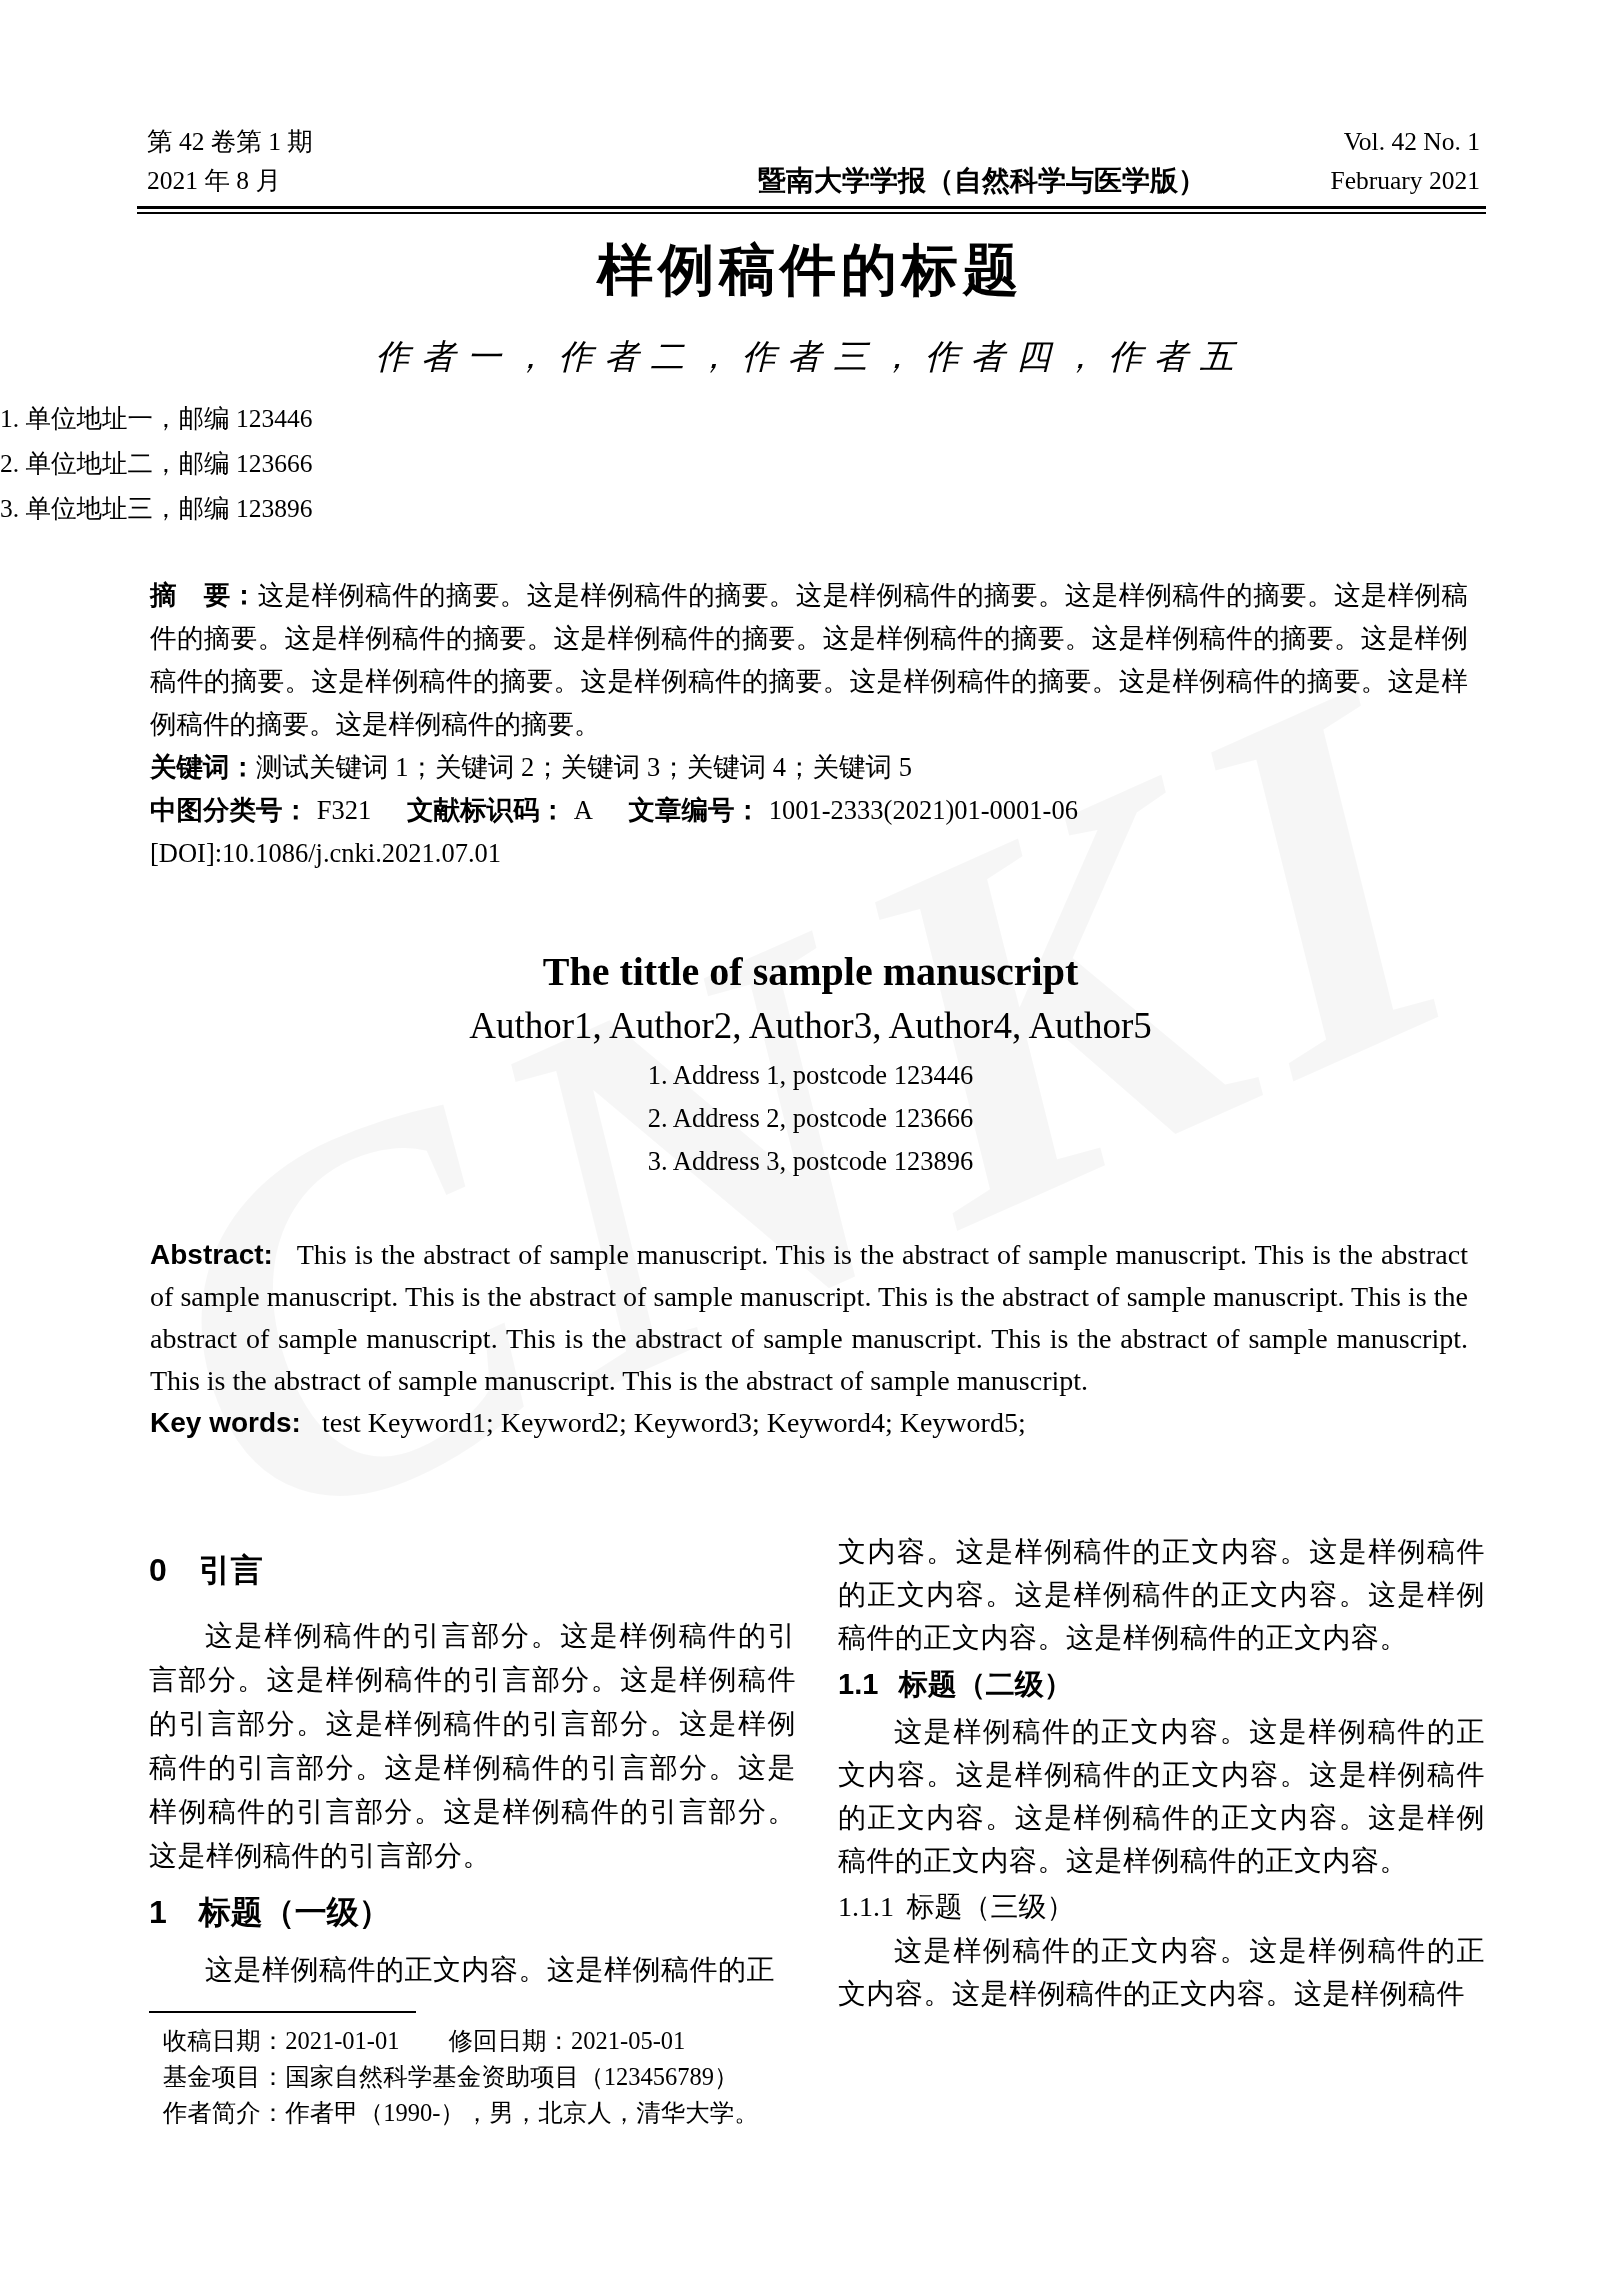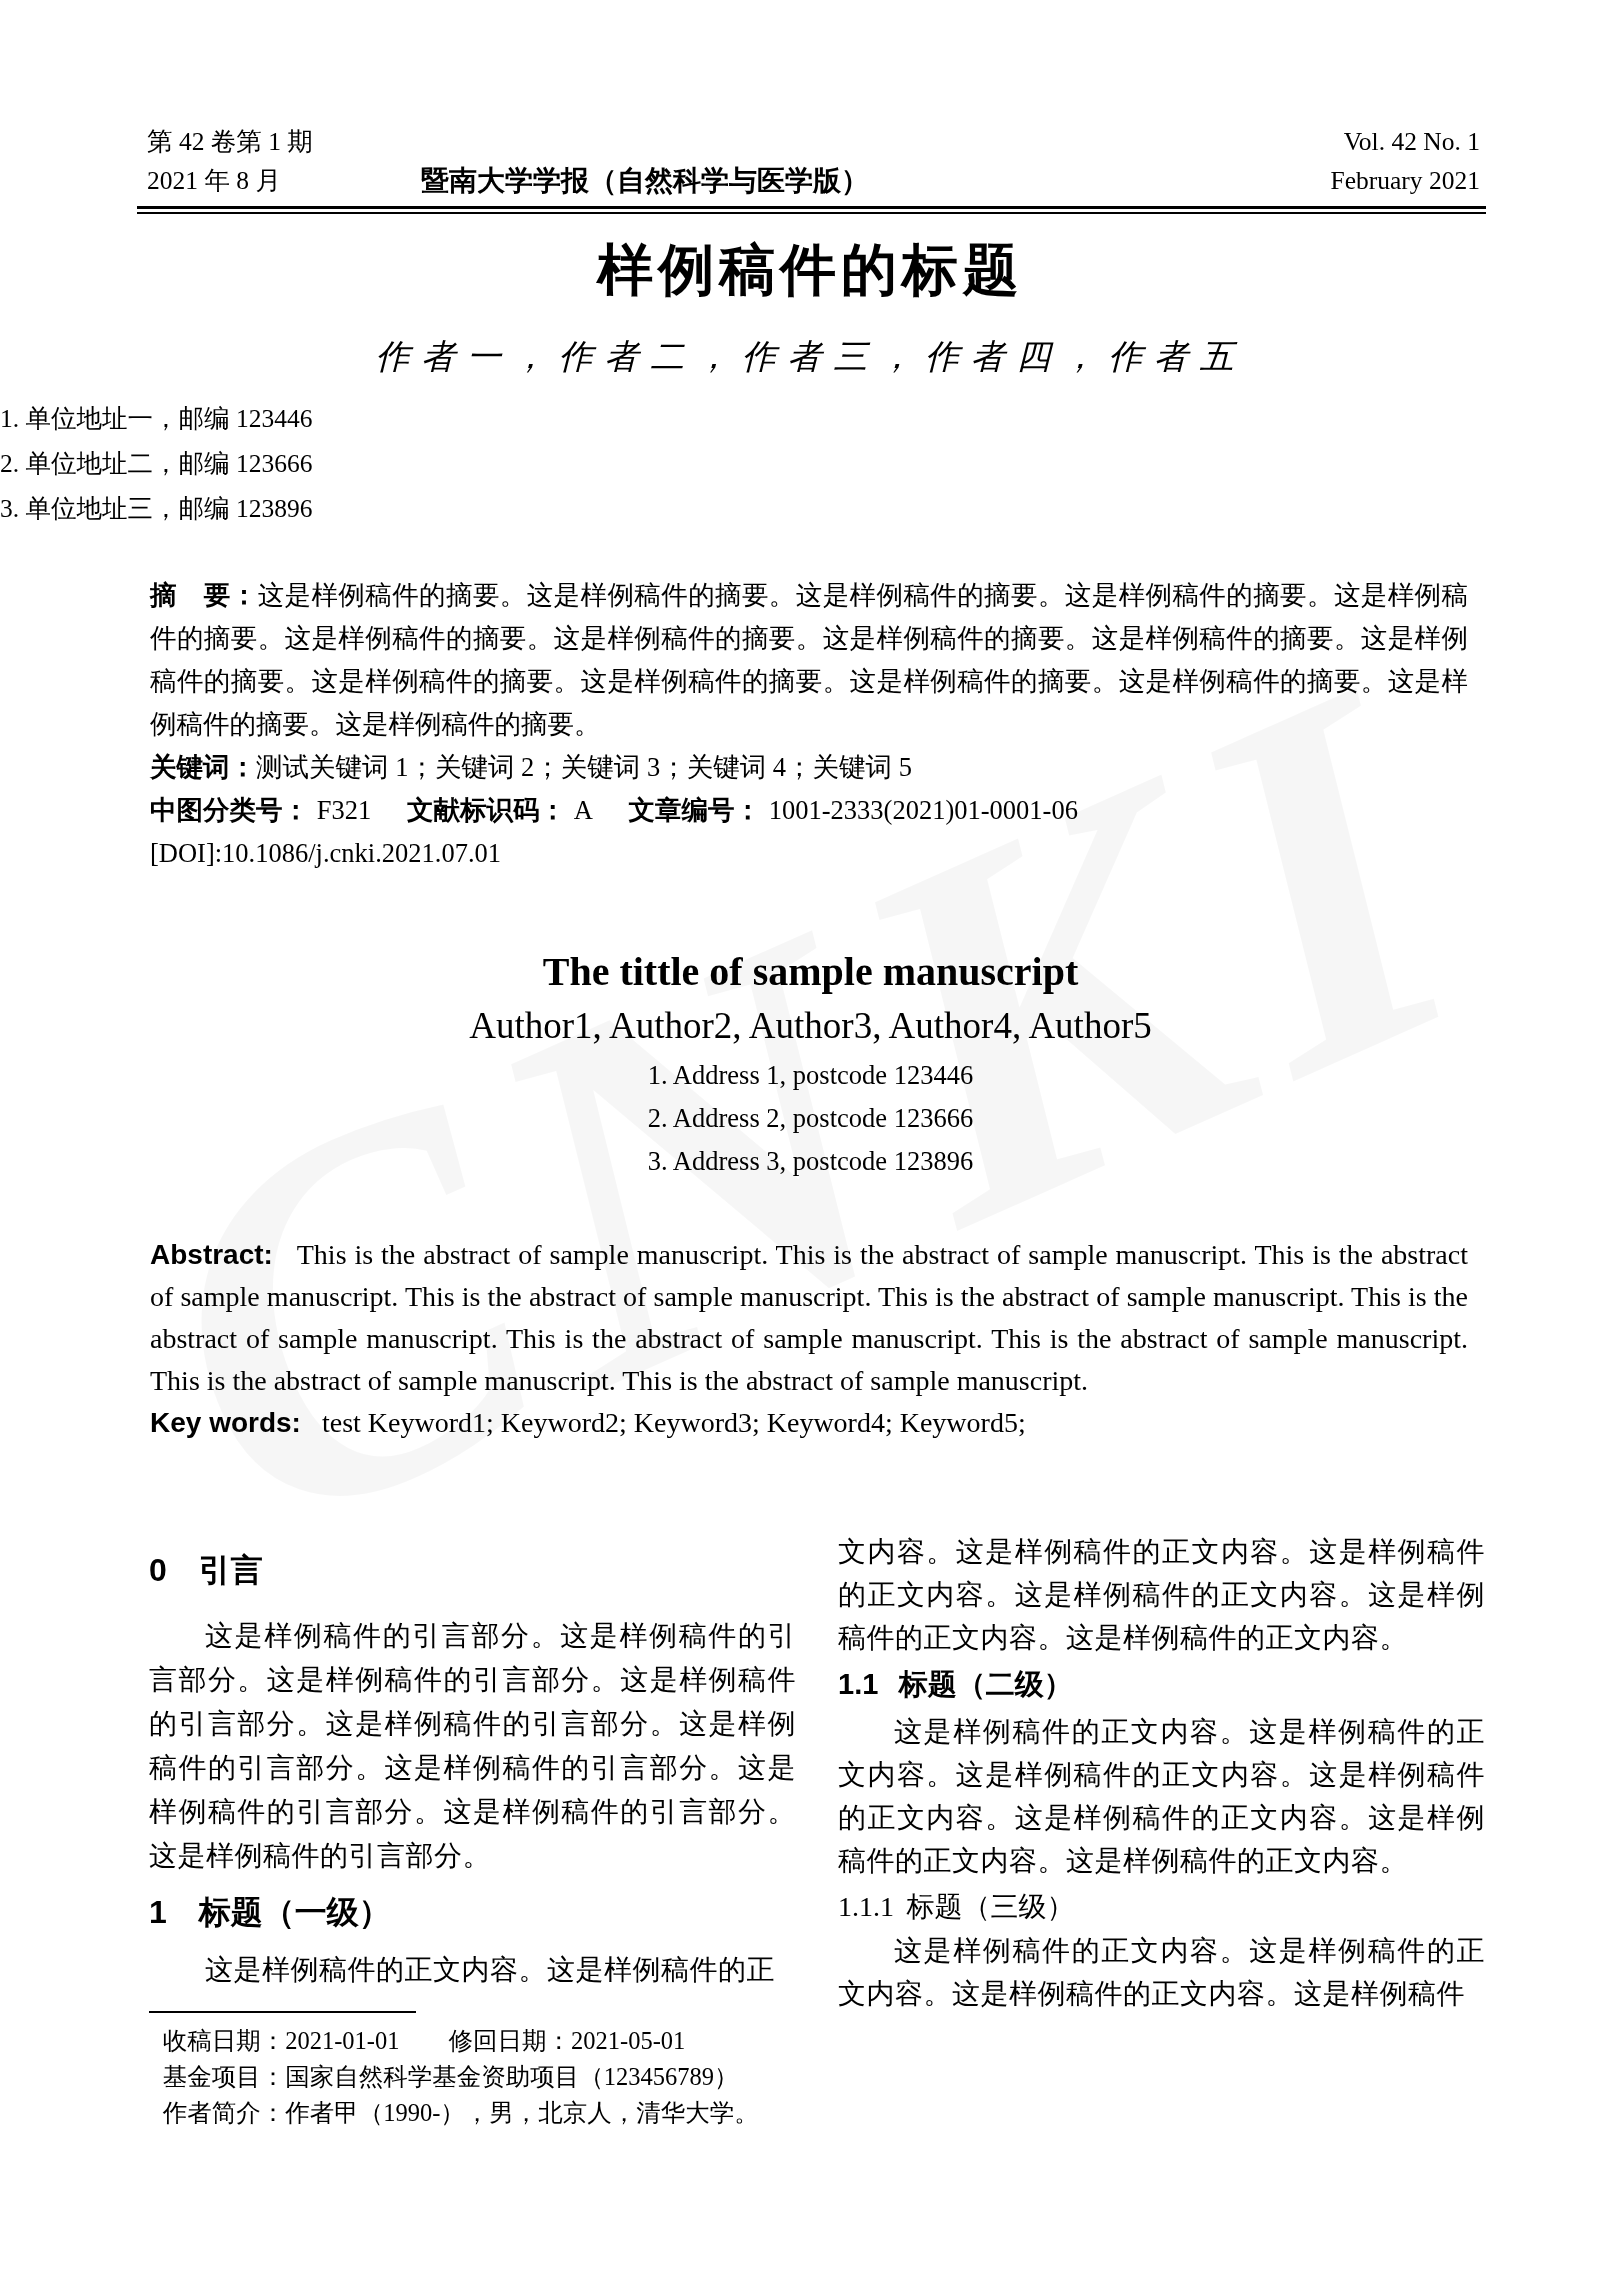--- a/index.html
+++ b/index.html
@@ -25,21 +25,21 @@
     pointer-events:none;user-select:none;
   }
 
   
   .hdr{
     position:absolute;left:147px;top:122px;width:1333px;
     display:flex;justify-content:space-between;align-items:flex-end;
   }
   .hdr-cell{line-height:39px;font-size:25.5px;}
   .hdr-left{text-align:left;width:274px;}
-  .hdr-center{text-align:left;flex:1;}
+  .hdr-center{text-align:right;flex:1;}
   .hdr-right{text-align:right;width:274px;}
   .hdr-center .l1{font-size:28px;font-weight:bold;}
   .hdr-center .l2{font-size:24.5px;}
   .hdr-rule{
     position:absolute;left:137px;top:206px;width:1349px;
     height:2.9px;border-top:3.9px solid #000;border-bottom:2px solid #000;
   }
 
   
   .cn-title{

